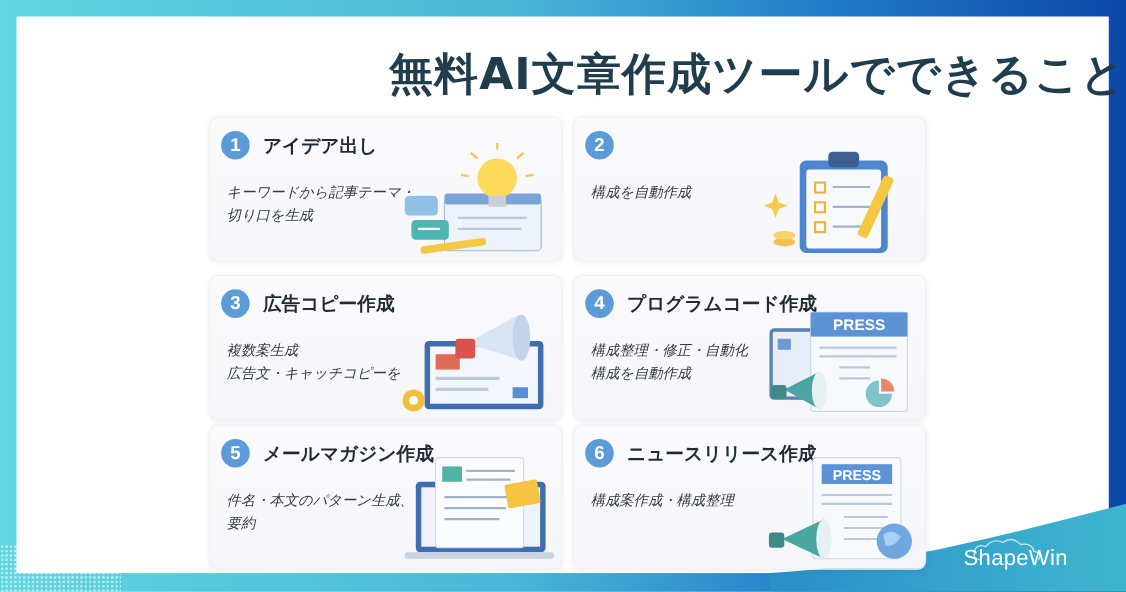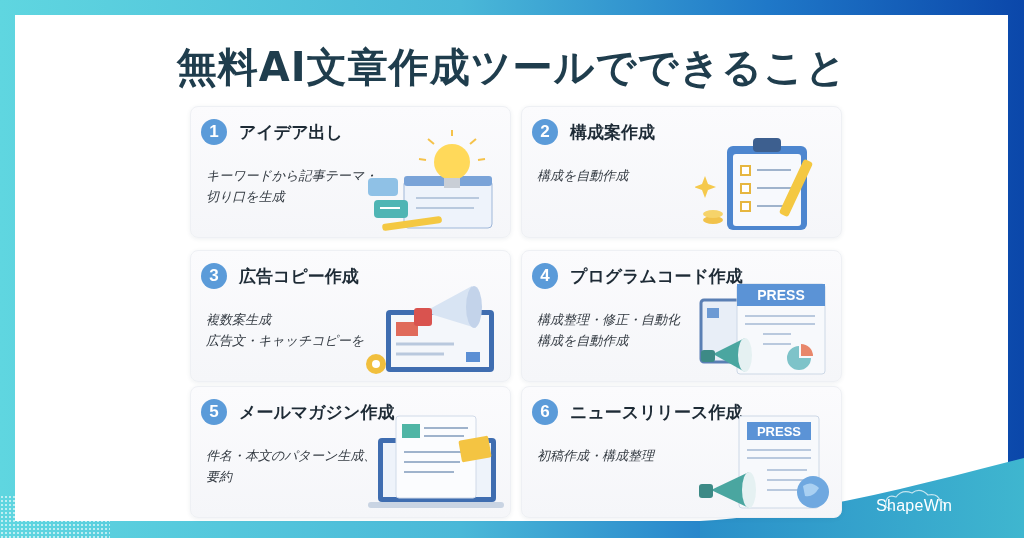--- a/index.html
+++ b/index.html
@@ -16,21 +16,21 @@
   .wave {
     position: absolute; left: 0; top: 0; width: 1024px; height: 538px; pointer-events: none;
   }
   .dots {
     position: absolute; left: 0; top: 495px; width: 110px; height: 43px;
     background-image: radial-gradient(circle, rgba(255,255,255,0.75) 1px, transparent 1.3px);
     background-size: 4px 4px;
     opacity: 0.8;
   }
   .title {
-    position: absolute; left: 0; top: 40px; width: 1024px; text-align: center;
+    position: absolute; left: 0; top: 40px; width: 1024px; text-align: right;
     font-size: 40px; font-weight: bold; color: #1f3d4d; letter-spacing: 1px;
     font-family: "DejaVu Sans", sans-serif;
   }
   .card {
     position: absolute; width: 321px; height: 132px;
     background: linear-gradient(180deg, #fbfbfd 0%, #f5f6f9 100%);
     border-radius: 8px;
     box-shadow: 0 1px 4px rgba(40,60,90,0.08);
     border: 1px solid #eef0f4;
   }
@@ -43,21 +43,21 @@
     font-family: "Liberation Sans", sans-serif;
   }
   .card-title { font-size: 17px; font-weight: bold; color: #1e2b36; }
   .card-desc {
     position: absolute; left: 15px; top: 58px; width: 200px;
     font-size: 13px; line-height: 21px; color: #333a42; font-style: italic;
   }
   .illus { position: absolute; right: 6px; bottom: 4px; width: 140px; height: 105px; }
   .logo {
     position: absolute; left: 876px; top: 497px; color: #ffffff;
-    font-size: 16px; font-family: "Liberation Sans", sans-serif; letter-spacing: 0.3px;
+    font-size: 20px; font-family: "Liberation Sans", sans-serif; letter-spacing: 0.3px;
   }
   .logo svg { position: absolute; left: 8px; top: -8px; }
 </style>
 </head>
 <body>
 
 <div class="panel"></div>
 
 <svg class="wave" viewBox="0 0 1024 538">
   <defs>
@@ -98,21 +98,20 @@
     <rect x="4" y="50" width="30" height="18" rx="4" fill="#8fc1e6"></rect>
     <rect x="10" y="72" width="34" height="18" rx="4" fill="#4fb5b4"></rect>
     <line x1="16" y1="80" x2="36" y2="80" stroke="#fff" stroke-width="2"></line>
     <rect x="18" y="92" width="60" height="7" rx="3" transform="rotate(-8 48 95)" fill="#f4c842"></rect>
   </svg>
 </div>
 
 <div class="card" style="left:521px; top:106px;">
   <div class="card-head">
     <span class="badge">2</span>
-    <span class="card-title">構成案作成</span>
   </div>
   <div class="card-desc">
       <div>構成を自動作成</div>
   </div>
   <svg class="illus" viewBox="0 0 140 105">
     <rect x="32" y="18" width="80" height="84" rx="6" fill="#4d86cf"></rect>
     <rect x="38" y="26" width="68" height="72" rx="3" fill="#f7f9fd"></rect>
     <rect x="58" y="10" width="28" height="14" rx="4" fill="#3d5f8f"></rect>
     <g fill="#fff" stroke="#e6b640" stroke-width="2">
         <rect x="46" y="38" width="9" height="9"></rect>
@@ -211,21 +210,21 @@
     <rect x="96" y="30" width="30" height="22" rx="2" transform="rotate(-10 111 41)" fill="#f4c442"></rect>
   </svg>
 </div>
 
 <div class="card" style="left:521px; top:386px;">
   <div class="card-head">
     <span class="badge">6</span>
     <span class="card-title">ニュースリリース作成</span>
   </div>
   <div class="card-desc">
-    <div>初稿作成・構成整理</div>
+    <div>構成案作成・構成整理</div>
   </div>
   <svg class="illus" viewBox="0 0 140 105">
     <rect x="44" y="8" width="80" height="92" rx="3" fill="#f7f9fc" stroke="#cdd8e6"></rect>
     <rect x="52" y="14" width="64" height="18" fill="#5b93d6"></rect>
     <text x="84" y="28" font-size="13" font-weight="bold" fill="#fff" text-anchor="middle" font-family="Liberation Sans, sans-serif">PRESS</text>
     <g stroke="#b9c9de" stroke-width="2">
         <line x1="52" y1="42" x2="116" y2="42"></line>
         <line x1="52" y1="50" x2="116" y2="50"></line>
         <line x1="72" y1="62" x2="112" y2="62"></line>
         <line x1="72" y1="72" x2="112" y2="72"></line>

